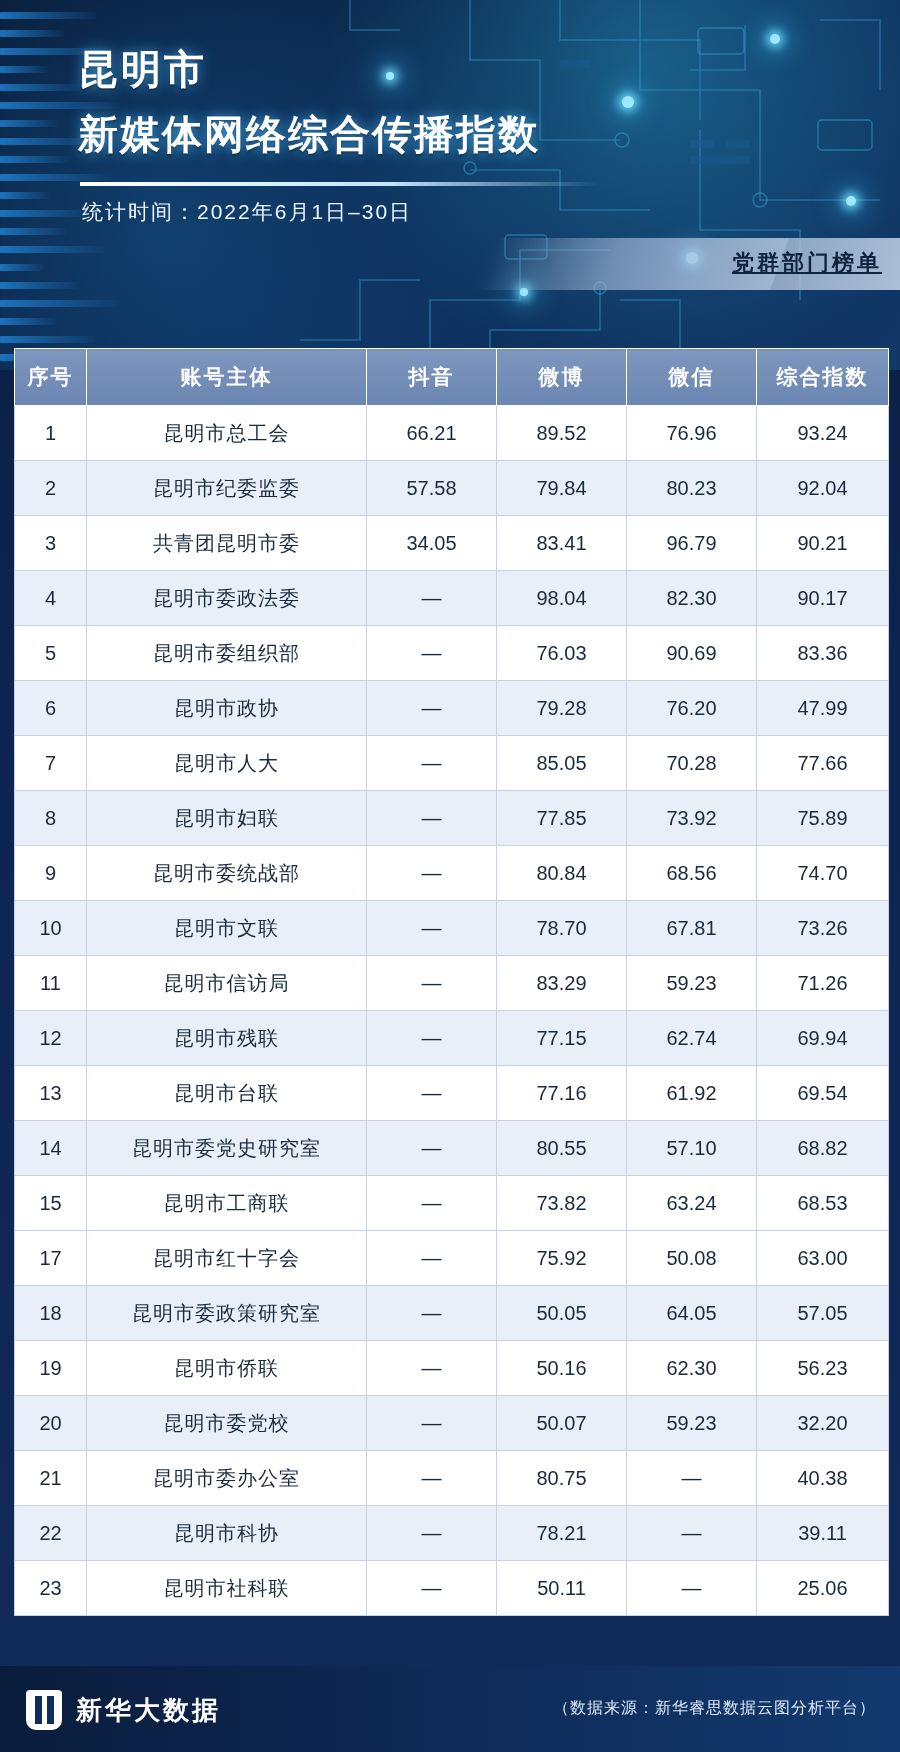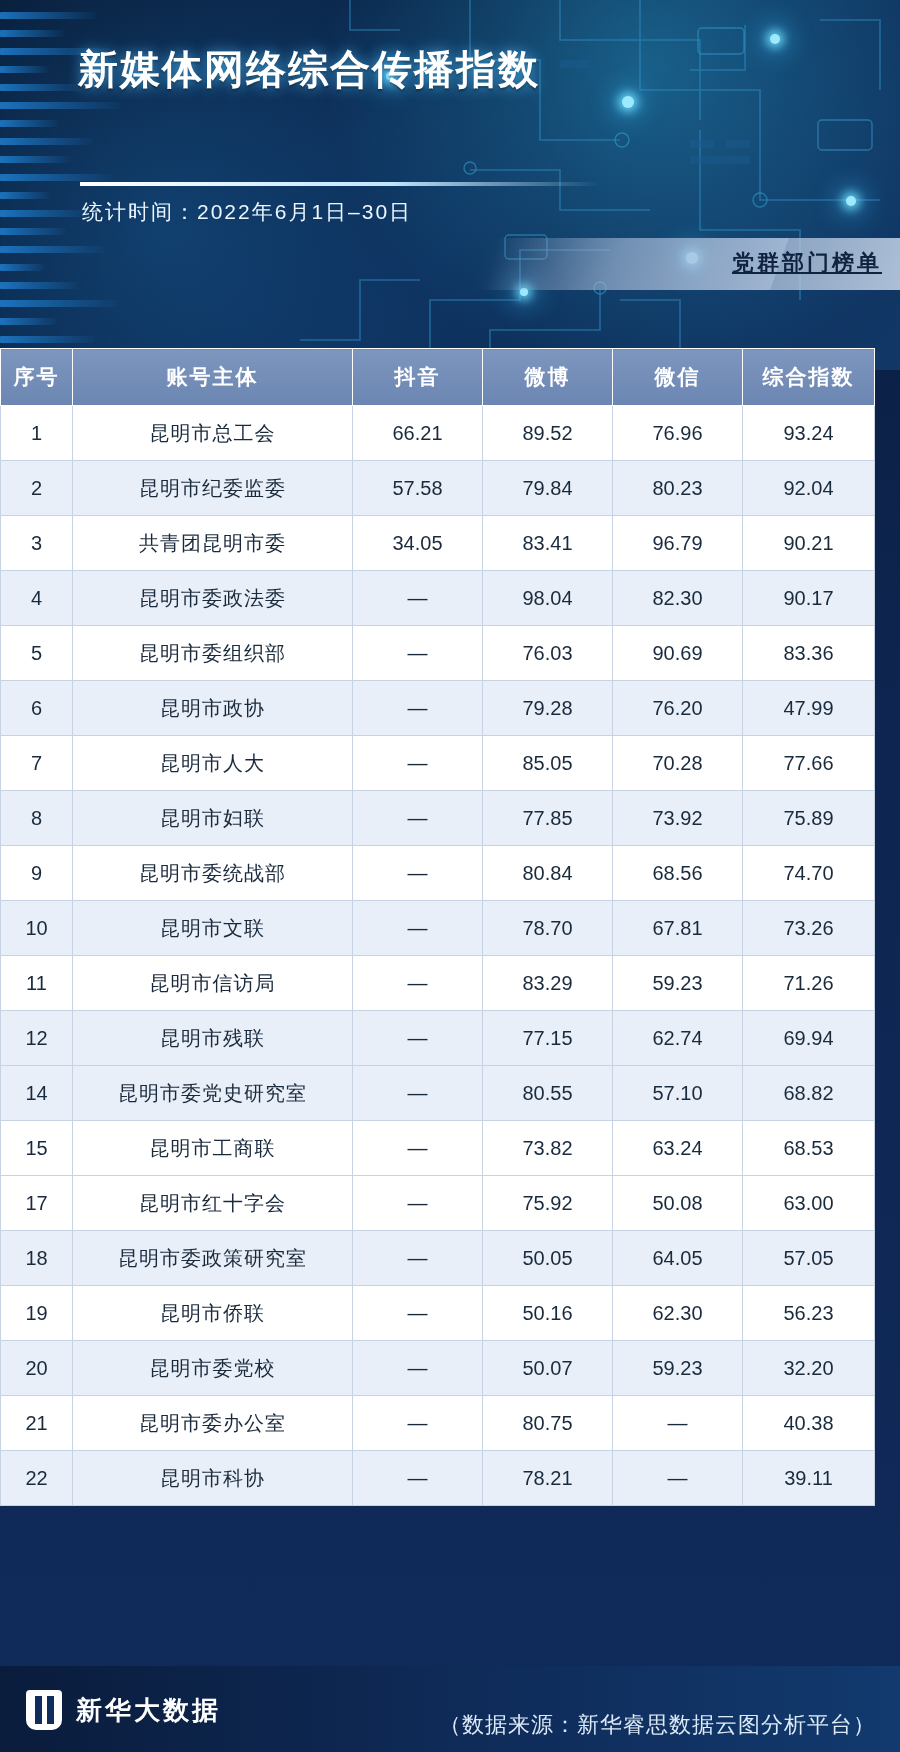--- a/index.html
+++ b/index.html
@@ -126,21 +126,21 @@
     font-size: 22px;
     color: #11243f;
     letter-spacing: 3px;
     font-weight: bold;
     text-decoration: underline;
   }
 
   
   .table-area {
     position: absolute;
-    left: 0;
+    left: 14px;
     top: 348px;
     width: 872px;
   }
   table.rank {
     width: 872px;
     border-collapse: collapse;
     table-layout: fixed;
     background: #ffffff;
   }
   table.rank th {
@@ -214,22 +214,22 @@
   }
   .footer-brand {
     font-size: 26px;
     font-weight: bold;
     letter-spacing: 3px;
     color: #ffffff;
   }
   .footer-right {
     position: absolute;
     right: 24px;
-    top: 44px;
-    font-size: 22px;
+    top: 32px;
+    font-size: 16px;
     color: #dce9f8;
     letter-spacing: 1px;
     font-family: Liberation Serif, serif;
   }
 </style>
 </head>
 <body>
 
 <div class="poster">
 
@@ -291,20 +291,21 @@
     </div>
 
     <span class="glowdot" style="left:770px; top:34px;"></span>
     <span class="glowdot" style="left:622px; top:96px; width:12px; height:12px;"></span>
     <span class="glowdot" style="left:386px; top:72px; width:8px; height:8px;"></span>
     <span class="glowdot" style="left:846px; top:196px;"></span>
     <span class="glowdot" style="left:520px; top:288px; width:8px; height:8px;"></span>
     <span class="glowdot" style="left:686px; top:252px; width:12px; height:12px;"></span>
 
     <div class="title-wrap">
+      <div class="title1">昆明市</div>
       <div class="title2">新媒体网络综合传播指数</div>
     </div>
     <div class="rule"></div>
     <div class="subtitle">统计时间：2022年6月1日–30日</div>
 
     <div class="badge-wrap">
       <div class="badge-slab s2"></div>
       <div class="badge-slab"></div>
       <div class="badge-text">党群部门榜单</div>
     </div>
@@ -420,20 +421,28 @@
           <td>71.26</td>
         </tr>
         <tr class="even">
           <td>12</td>
           <td class="subject">昆明市残联</td>
           <td>—</td>
           <td>77.15</td>
           <td>62.74</td>
           <td>69.94</td>
         </tr>
+        <tr class="odd">
+          <td>13</td>
+          <td class="subject">昆明市台联</td>
+          <td>—</td>
+          <td>77.16</td>
+          <td>61.92</td>
+          <td>69.54</td>
+        </tr>
         <tr class="even">
           <td>14</td>
           <td class="subject">昆明市委党史研究室</td>
           <td>—</td>
           <td>80.55</td>
           <td>57.10</td>
           <td>68.82</td>
         </tr>
         <tr class="odd">
           <td>15</td>
@@ -483,20 +492,28 @@
           <td>—</td>
           <td>40.38</td>
         </tr>
         <tr class="even">
           <td>22</td>
           <td class="subject">昆明市科协</td>
           <td>—</td>
           <td>78.21</td>
           <td>—</td>
           <td>39.11</td>
+        </tr>
+        <tr class="odd">
+          <td>23</td>
+          <td class="subject">昆明市社科联</td>
+          <td>—</td>
+          <td>50.11</td>
+          <td>—</td>
+          <td>25.06</td>
         </tr>
       </tbody>
     </table>
   </div>
 
   <div class="footer">
     <div class="footer-left">
       <div class="logo-mark"></div>
       <div class="footer-brand">新华大数据</div>
     </div>

